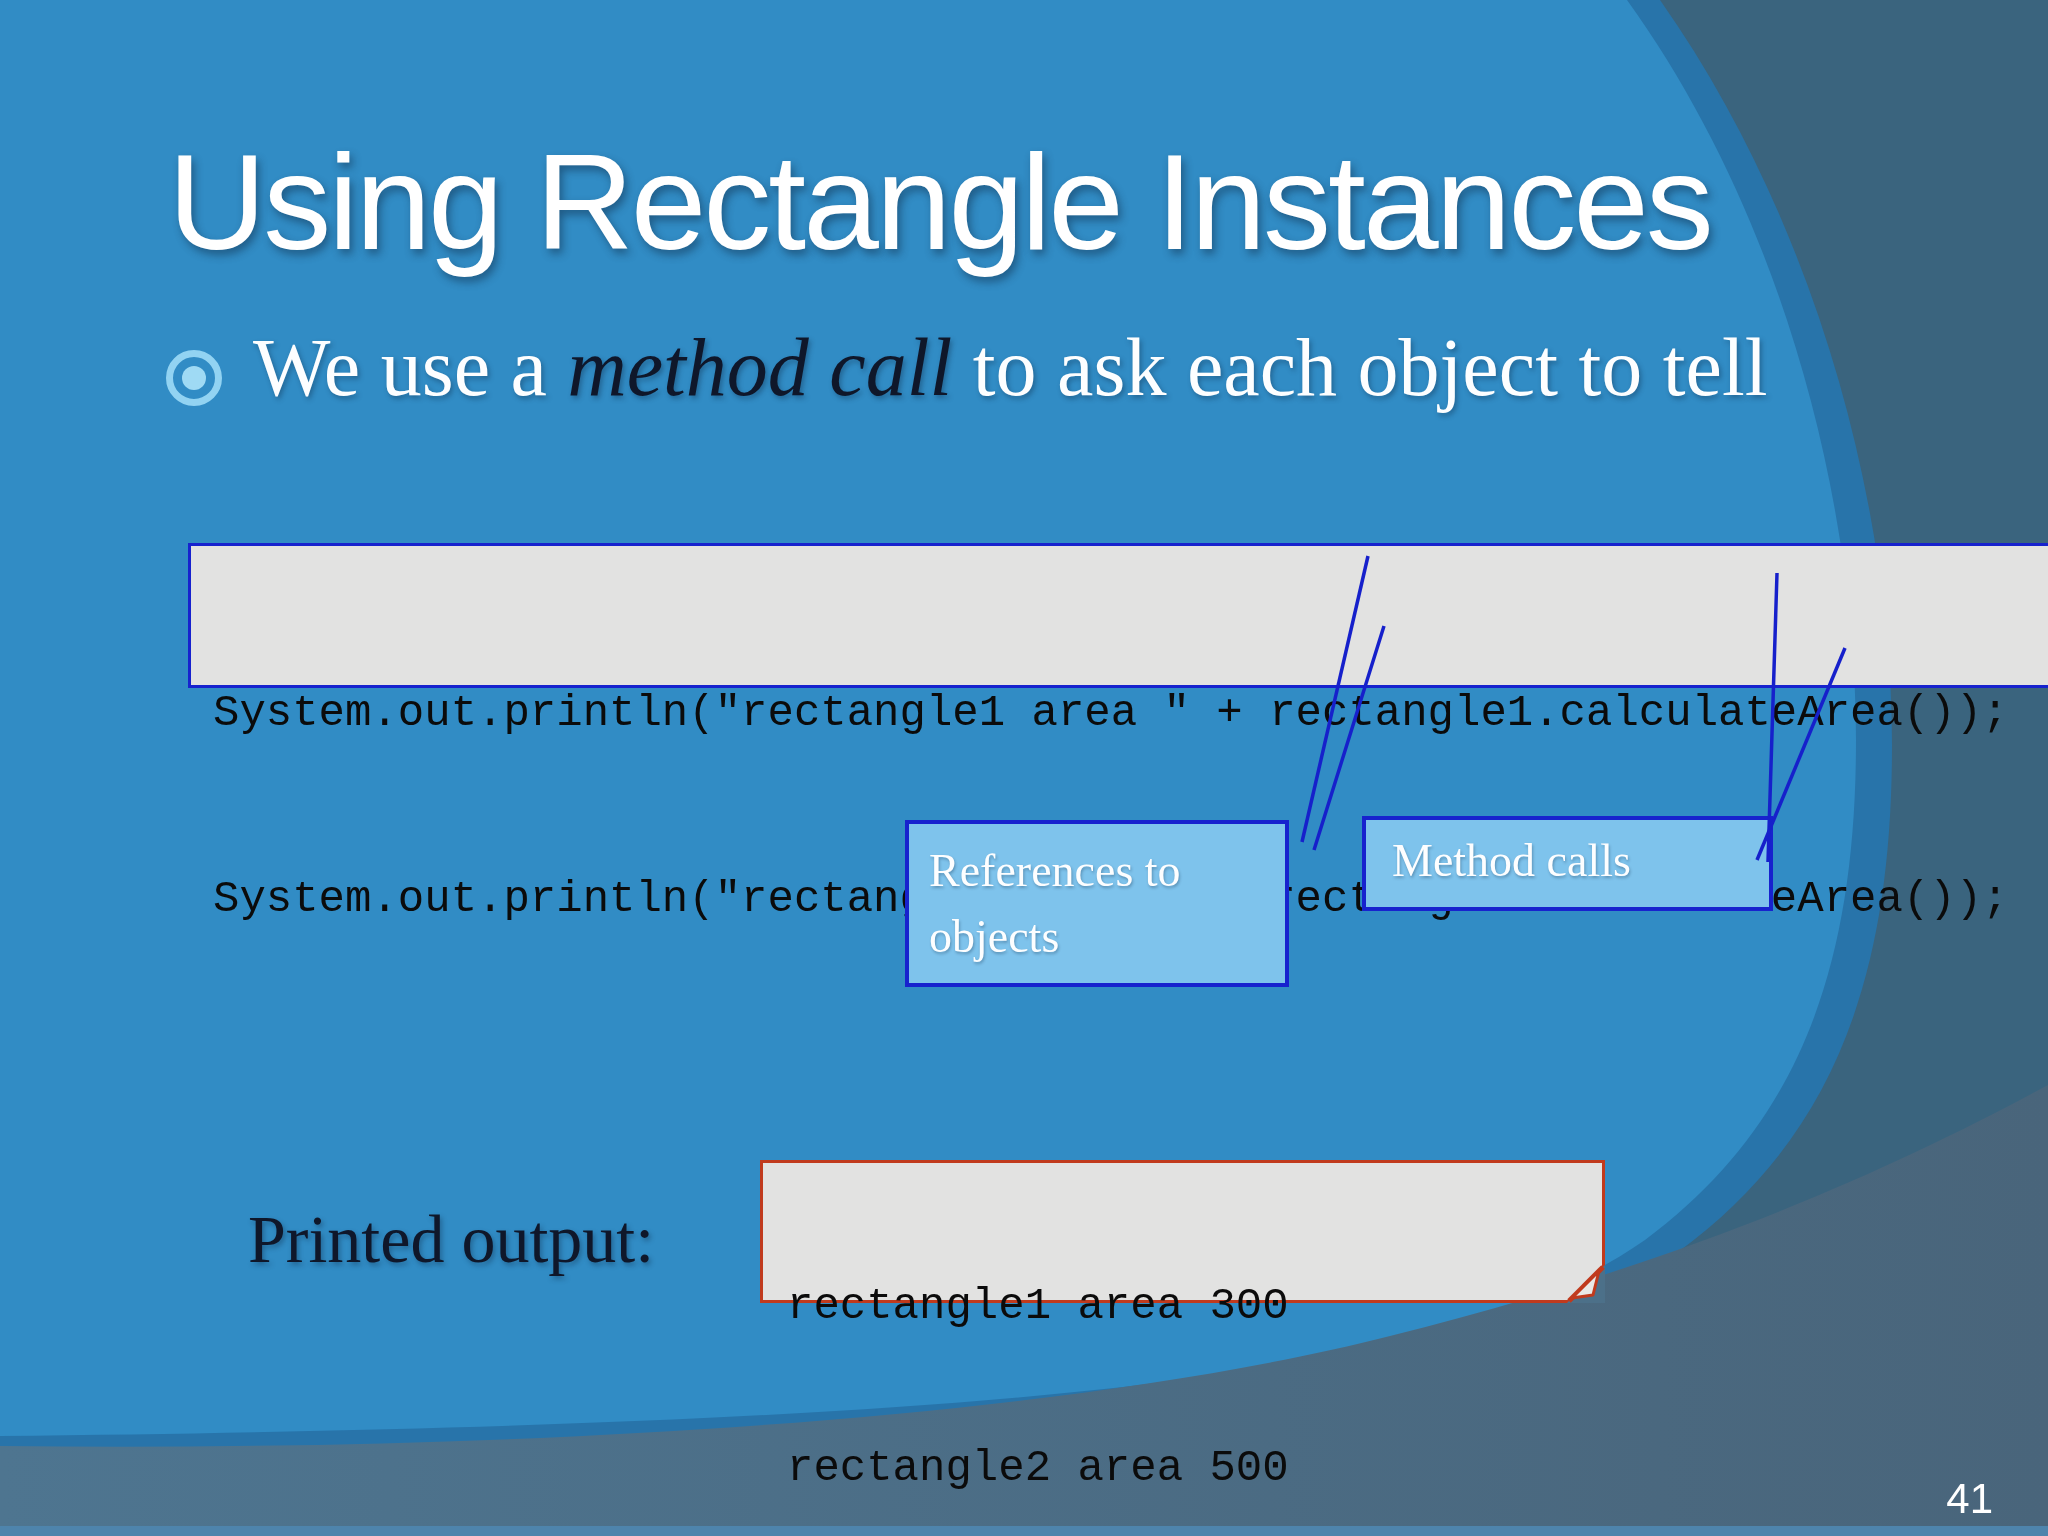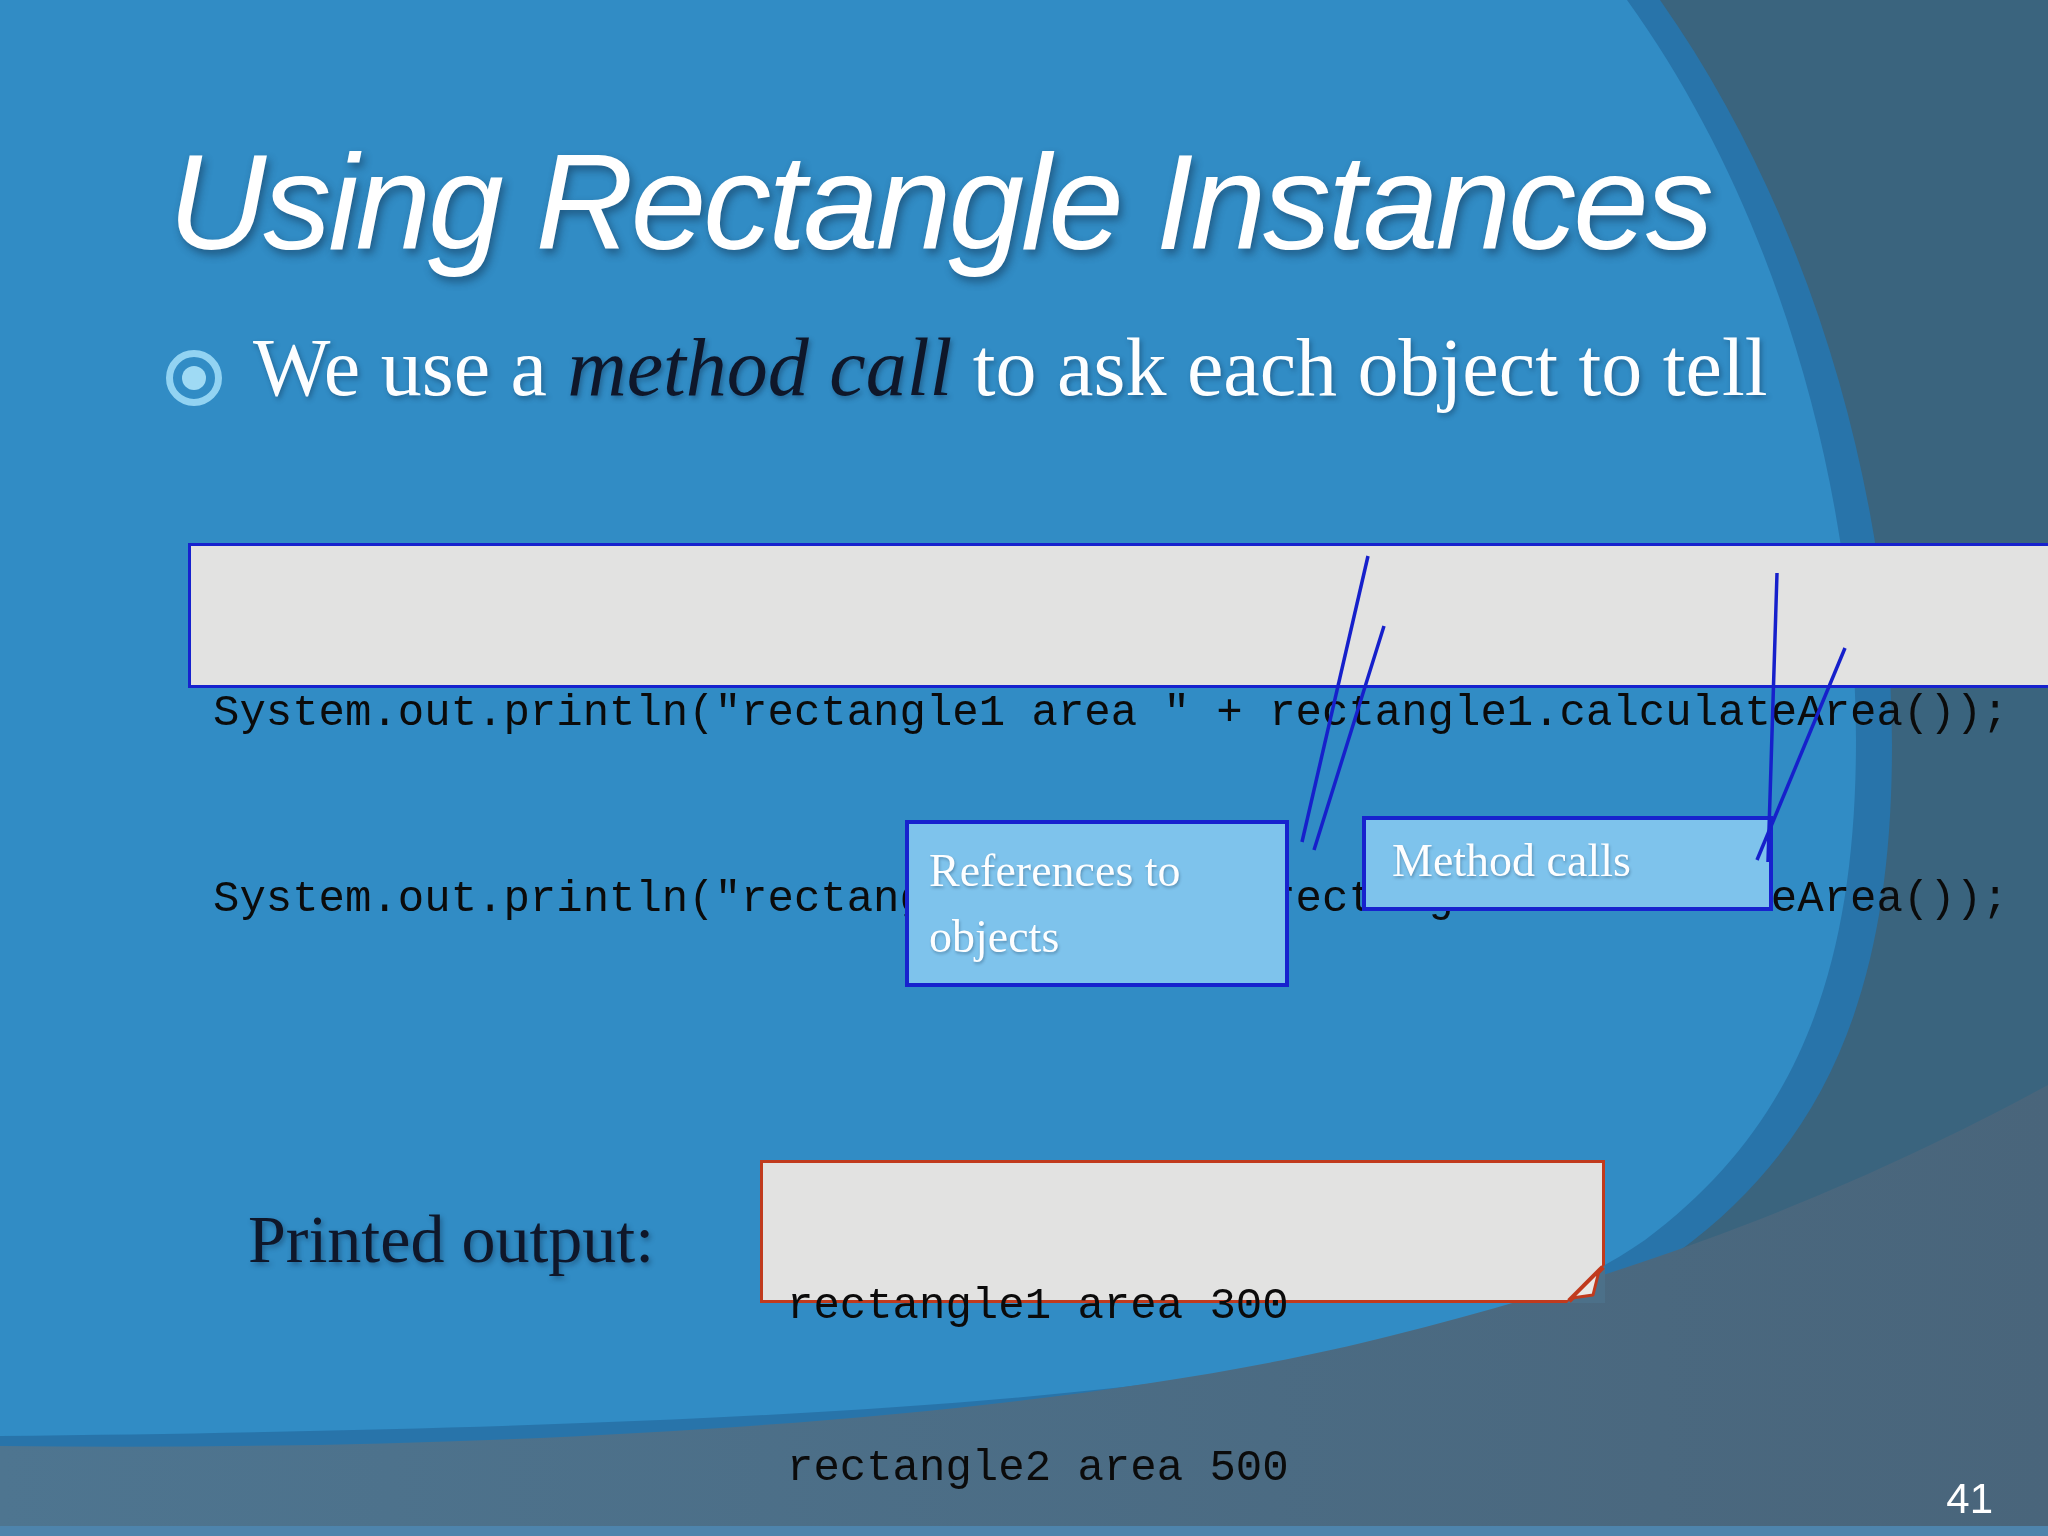--- a/index.html
+++ b/index.html
@@ -4,21 +4,21 @@
 <style>
   html,body{margin:0;padding:0;background:#222;}
   .stage{
     position:relative;width:2048px;height:1536px;overflow:hidden;
     background:#318CC5;font-family:"Liberation Sans",sans-serif;
   }
   .bg-svg{position:absolute;left:0;top:0;width:100%;height:100%;}
   .title{
     position:absolute;left:168px;top:128px;
     font-size:136px;letter-spacing:-3px;color:#ffffff;line-height:1.1;
-    text-shadow:3px 5px 8px rgba(10,30,55,.45);white-space:nowrap;font-style:italic;
+    text-shadow:3px 5px 8px rgba(10,30,55,.45);white-space:nowrap;
   }
   .bullet-icon{
     position:absolute;left:166px;top:350px;width:56px;height:56px;
     border:7px solid #92D3F2;border-radius:50%;box-sizing:border-box;
     display:flex;align-items:center;justify-content:center;
   }
   .bullet-icon .dot{width:24px;height:24px;border-radius:50%;background:#9FDAF4;}
   .bullet-text{
     position:absolute;left:253px;top:320px;width:1700px;
     font-family:"Liberation Serif",serif;font-size:82px;line-height:96px;

